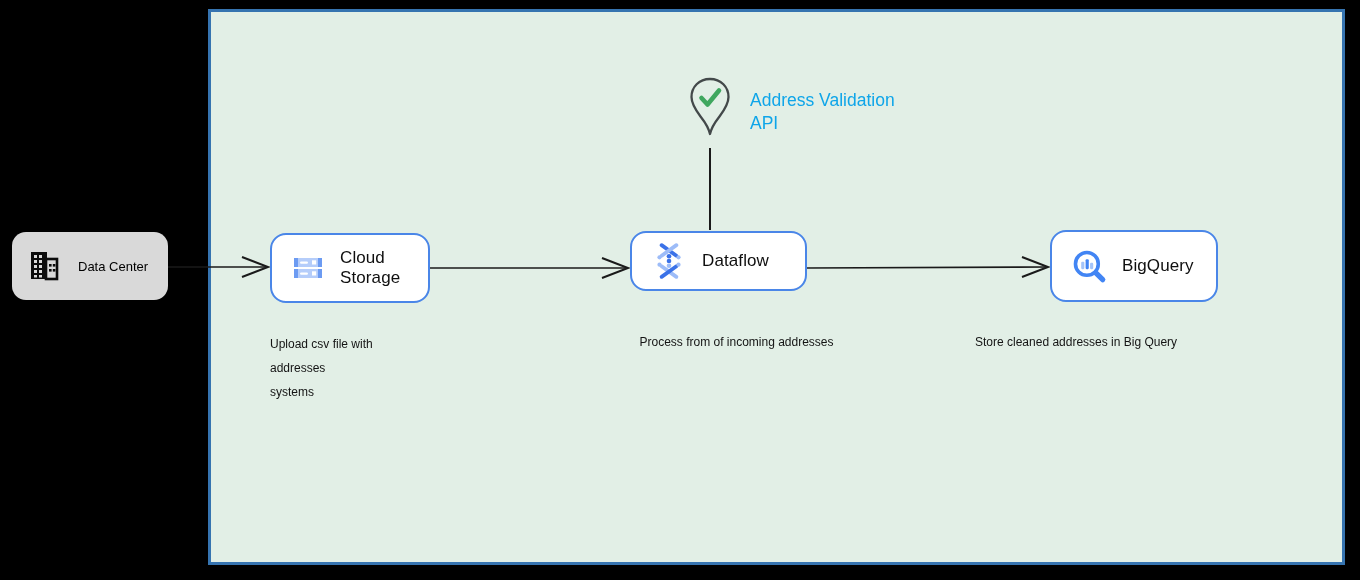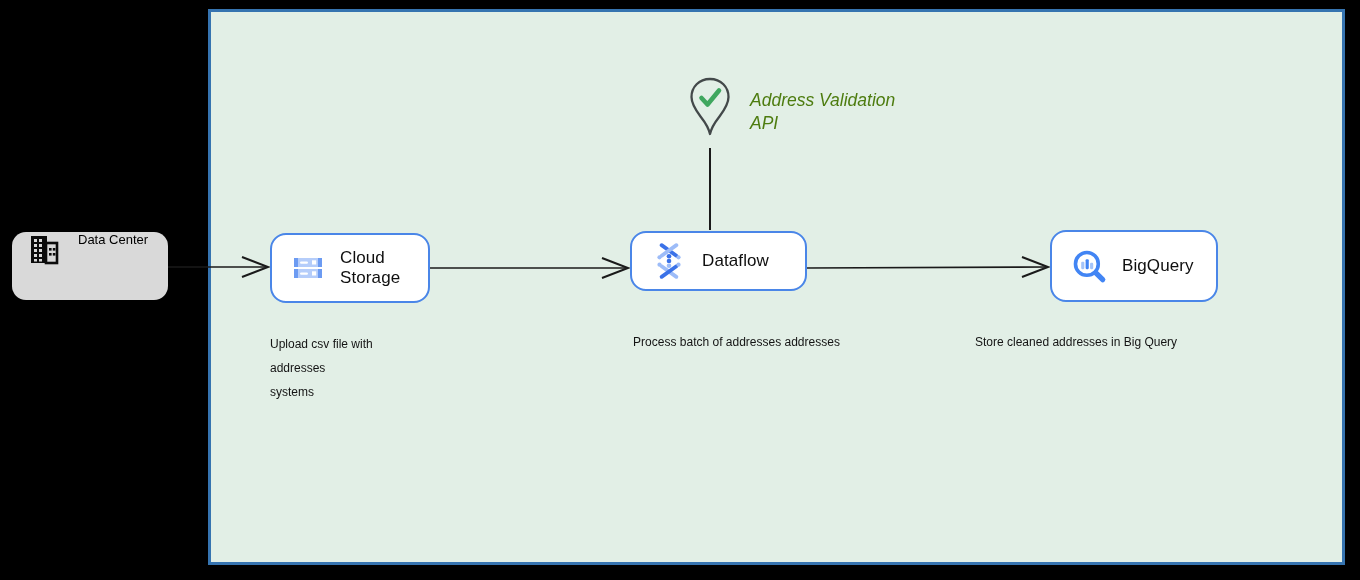--- a/index.html
+++ b/index.html
@@ -16,32 +16,32 @@
     position:absolute;left:0;top:0;width:1360px;height:580px;
     pointer-events:none;
   }
   .node{
     position:absolute;display:flex;align-items:center;box-sizing:border-box;
     background:#ffffff;border:2px solid #4a86e8;border-radius:16px;
     padding-left:18px;gap:14px;
   }
   .node .nlabel{font-size:17px;color:#0f0f0f;letter-spacing:.1px;}
   .node-gray{
-    position:absolute;display:flex;align-items:flex-start;box-sizing:border-box;
+    position:absolute;display:flex;align-items:center;box-sizing:border-box;
     background:#d9d9d9;border-radius:14px;padding-left:14px;gap:16px;
   }
   .node-gray .nlabel{font-size:13px;color:#000;}
   #node-datacenter{left:12px;top:232px;width:156px;height:68px;}
   #node-cloudstorage{left:270px;top:233px;width:160px;height:70px;}
   #node-dataflow{left:630px;top:231px;width:177px;height:60px;}
   #node-bigquery{left:1050px;top:230px;width:168px;height:72px;}
   .pin{position:absolute;left:687px;top:77px;width:46px;height:62px;}
   .av-label{
     position:absolute;left:750px;top:89px;width:220px;
-    font-size:17.5px;line-height:23px;color:#4d7c0f;font-style:italic;
+    font-size:17.5px;line-height:23px;color:#0ea5e9;
   }
   .note{
     position:absolute;font-size:12px;line-height:24px;color:#141414;
   }
   #note-upload{left:270px;top:332px;width:270px;text-align:left;}
   #note-process{left:555px;top:330px;width:363px;text-align:center;}
   #note-store{left:975px;top:330px;width:370px;}
   .ic{flex:0 0 auto;display:block;}
 </style>
 </head>
@@ -144,14 +144,14 @@
 <div class="av-label">
   <div>Address Validation</div>
   <div>API</div>
 </div>
 
 <div class="note" id="note-upload">
   <div>Upload csv file with</div>
   <div>addresses</div>
   <div>systems</div>
 </div>
-<div class="note" id="note-process">Process batch of addresses addresses</div>
+<div class="note" id="note-process">Process from of incoming addresses</div>
 <div class="note" id="note-store">Store cleaned addresses in Big Query</div>
 
 </body></html>

